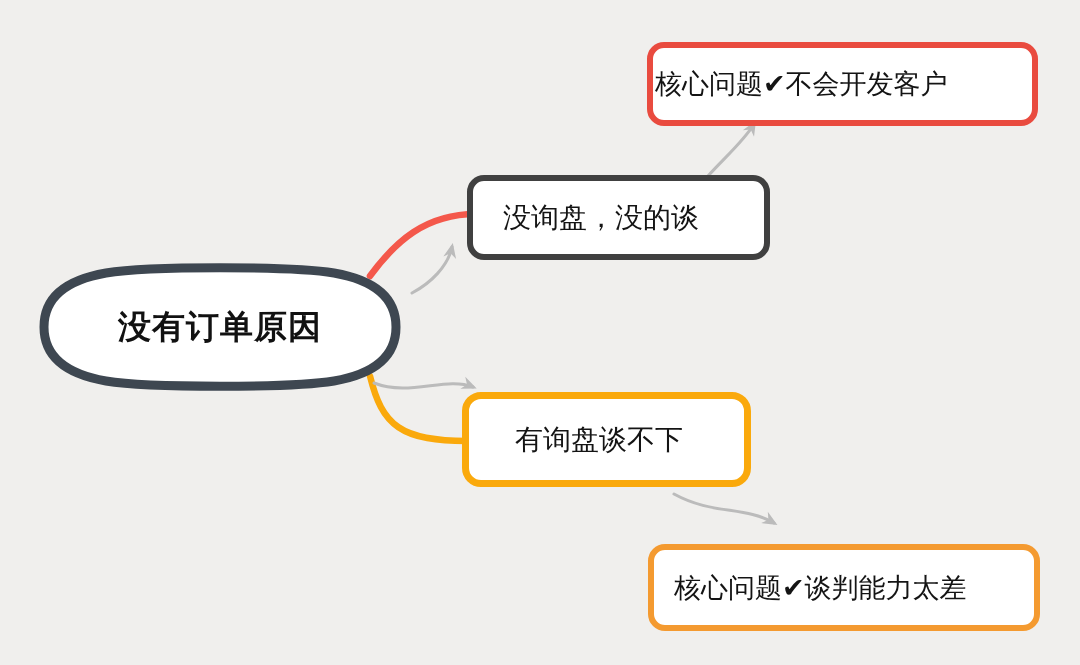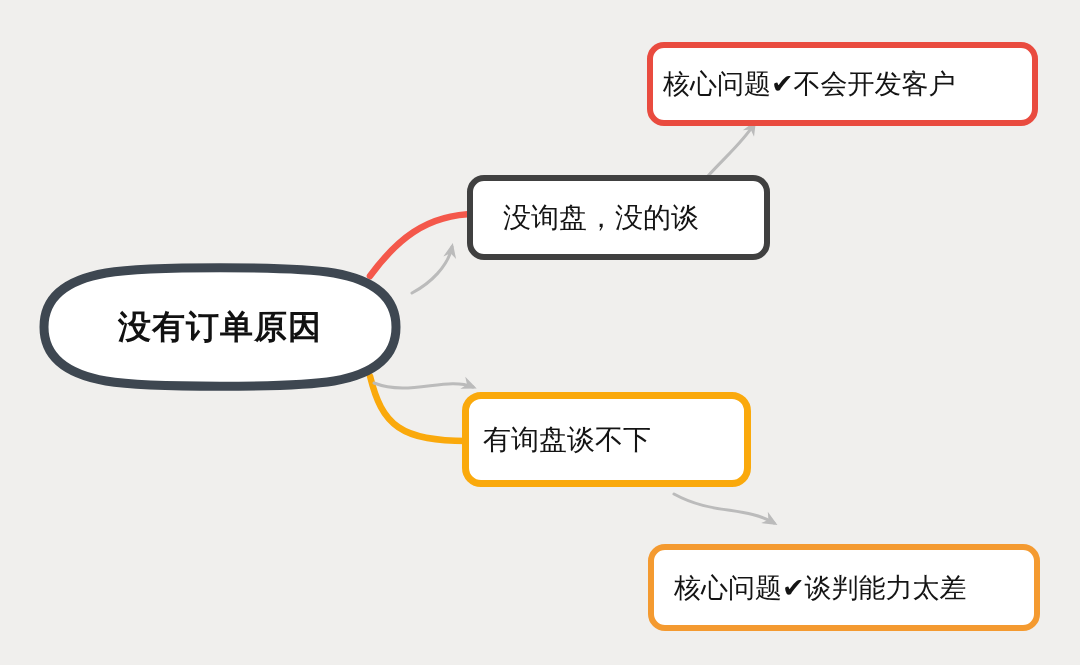--- a/index.html
+++ b/index.html
@@ -20,31 +20,31 @@
     position: absolute;
     box-sizing: border-box;
     background: #FFFFFF;
     display: flex;
     align-items: center;
     color: #141414;
   }
   .leaf-top {
     left: 647px; top: 42px; width: 391px; height: 84px;
     border: 6px solid #E94B3F; border-radius: 17px;
-    padding-left: 10px; font-size: 27px;
+    padding-left: 2px; font-size: 27px;
   }
   .branch-top {
     left: 467px; top: 175px; width: 303px; height: 85px;
     border: 6px solid #404040; border-radius: 17px;
     padding-left: 30px; font-size: 28px;
   }
   .branch-bottom {
     left: 462px; top: 392px; width: 289px; height: 95px;
     border: 7px solid #FAA90C; border-radius: 19px;
-    padding-left: 14px; font-size: 28px;
+    padding-left: 46px; font-size: 28px;
   }
   .leaf-bottom {
     left: 648px; top: 535px; width: 392px; height: 87px;
     border: 6px solid #F49A30; border-radius: 17px;
     padding-left: 20px; font-size: 27px; margin-top: 9px;
   }
   .root-node {
     position: absolute;
     left: 35px; top: 262px;
     width: 370px; height: 130px;

